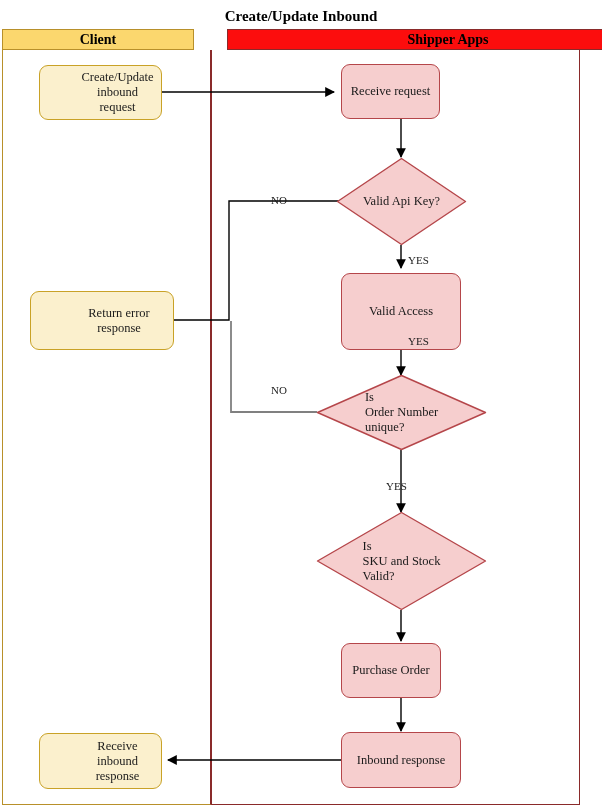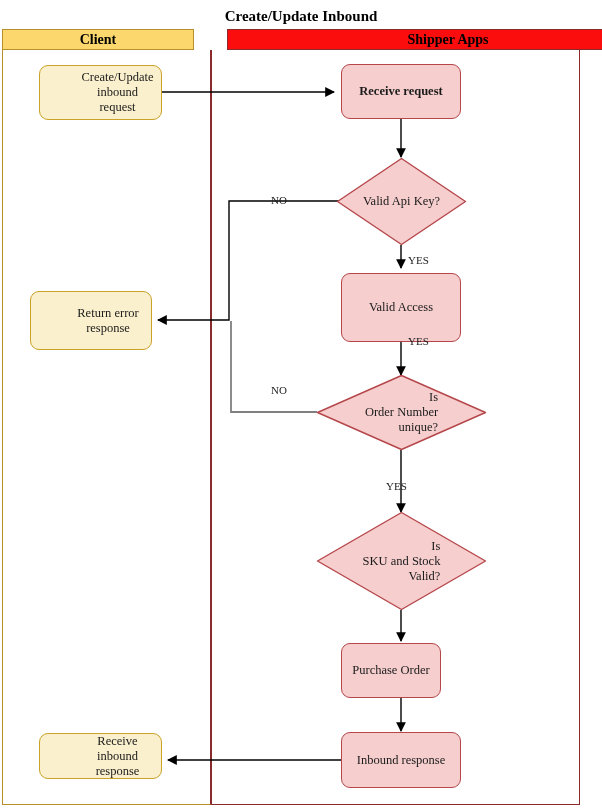--- a/index.html
+++ b/index.html
@@ -97,21 +97,21 @@
   }
   .diamond {
     position: absolute;
     display: flex;
     align-items: center;
     justify-content: center;
   }
   .diamond .dlabel {
     position: relative;
     z-index: 2;
-    text-align: right;
+    text-align: left;
     font-size: 12.5px;
     line-height: 15px;
     color: #1a1a1a;
     font-family: "Liberation Serif", "DejaVu Serif", serif;
     white-space: pre-line;
     pointer-events: none;
   }
   .diamond svg {
     position: absolute;
     left: 0; top: 0;
@@ -163,32 +163,32 @@
 
   <path d="M 401 698 L 401 731" stroke="#000000" stroke-width="1.4" fill="none" marker-end="url(#arrowBlack)"></path>
 
   <path d="M 341 760 L 168 760" stroke="#000000" stroke-width="1.4" fill="none" marker-end="url(#arrowBlack)"></path>
 </svg>
 
 <div class="node client" style="left:39px; top:65px; width:123px; height:55px;">Create/Update
 inbound
 request</div>
 
-<div class="node shipper" style="left:341px; top:64px; width:120px; height:55px;font-weight:bold;">Receive request</div>
+<div class="node shipper" style="left:341px; top:64px; width:99px; height:55px;">Receive request</div>
 
 <div class="diamond" style="left:336px; top:157px; width:131px; height:89px;">
   <svg width="131" height="89" viewBox="0 0 131 89" xmlns="http://www.w3.org/2000/svg">
     <polygon points="65.5,1.5 129.5,44.5 65.5,87.5 1.5,44.5" fill="#F6CECE" stroke="#B5464A" stroke-width="1.4" stroke-linejoin="round"></polygon>
   </svg>
   <span class="dlabel">Valid Api Key?</span>
 </div>
 
-<div class="node shipper" style="left:341px; top:273px; width:120px; height:69px;">Valid Access</div>
-
-<div class="node client" style="left:30px; top:291px; width:122px; height:59px;">Return error
+<div class="node shipper" style="left:341px; top:273px; width:120px; height:77px;">Valid Access</div>
+
+<div class="node client" style="left:30px; top:291px; width:144px; height:59px;">Return error
 response</div>
 
 <div class="diamond" style="left:316px; top:374px; width:171px; height:77px;">
   <svg width="171" height="77" viewBox="0 0 171 77" xmlns="http://www.w3.org/2000/svg">
     <polygon points="85.5,1.5 169.5,38.5 85.5,75.5 1.5,38.5" fill="#F6CECE" stroke="#B5464A" stroke-width="1.4" stroke-linejoin="round"></polygon>
   </svg>
   <span class="dlabel">Is
 Order Number
 unique?</span>
 </div>
@@ -199,20 +199,20 @@
   </svg>
   <span class="dlabel">Is
 SKU and Stock
 Valid?</span>
 </div>
 
 <div class="node shipper" style="left:341px; top:643px; width:100px; height:55px;">Purchase Order</div>
 
 <div class="node shipper" style="left:341px; top:732px; width:120px; height:56px;">Inbound response</div>
 
-<div class="node client" style="left:39px; top:733px; width:123px; height:46px;">Receive
+<div class="node client" style="left:39px; top:733px; width:123px; height:56px;">Receive
 inbound response</div>
 
 <div class="edge-label" style="left:271px; top:194px;">NO</div>
 <div class="edge-label" style="left:408px; top:254px;">YES</div>
 <div class="edge-label" style="left:408px; top:335px;">YES</div>
 <div class="edge-label" style="left:271px; top:384px;">NO</div>
 <div class="edge-label" style="left:386px; top:480px;">YES</div>
 
 </body></html>

